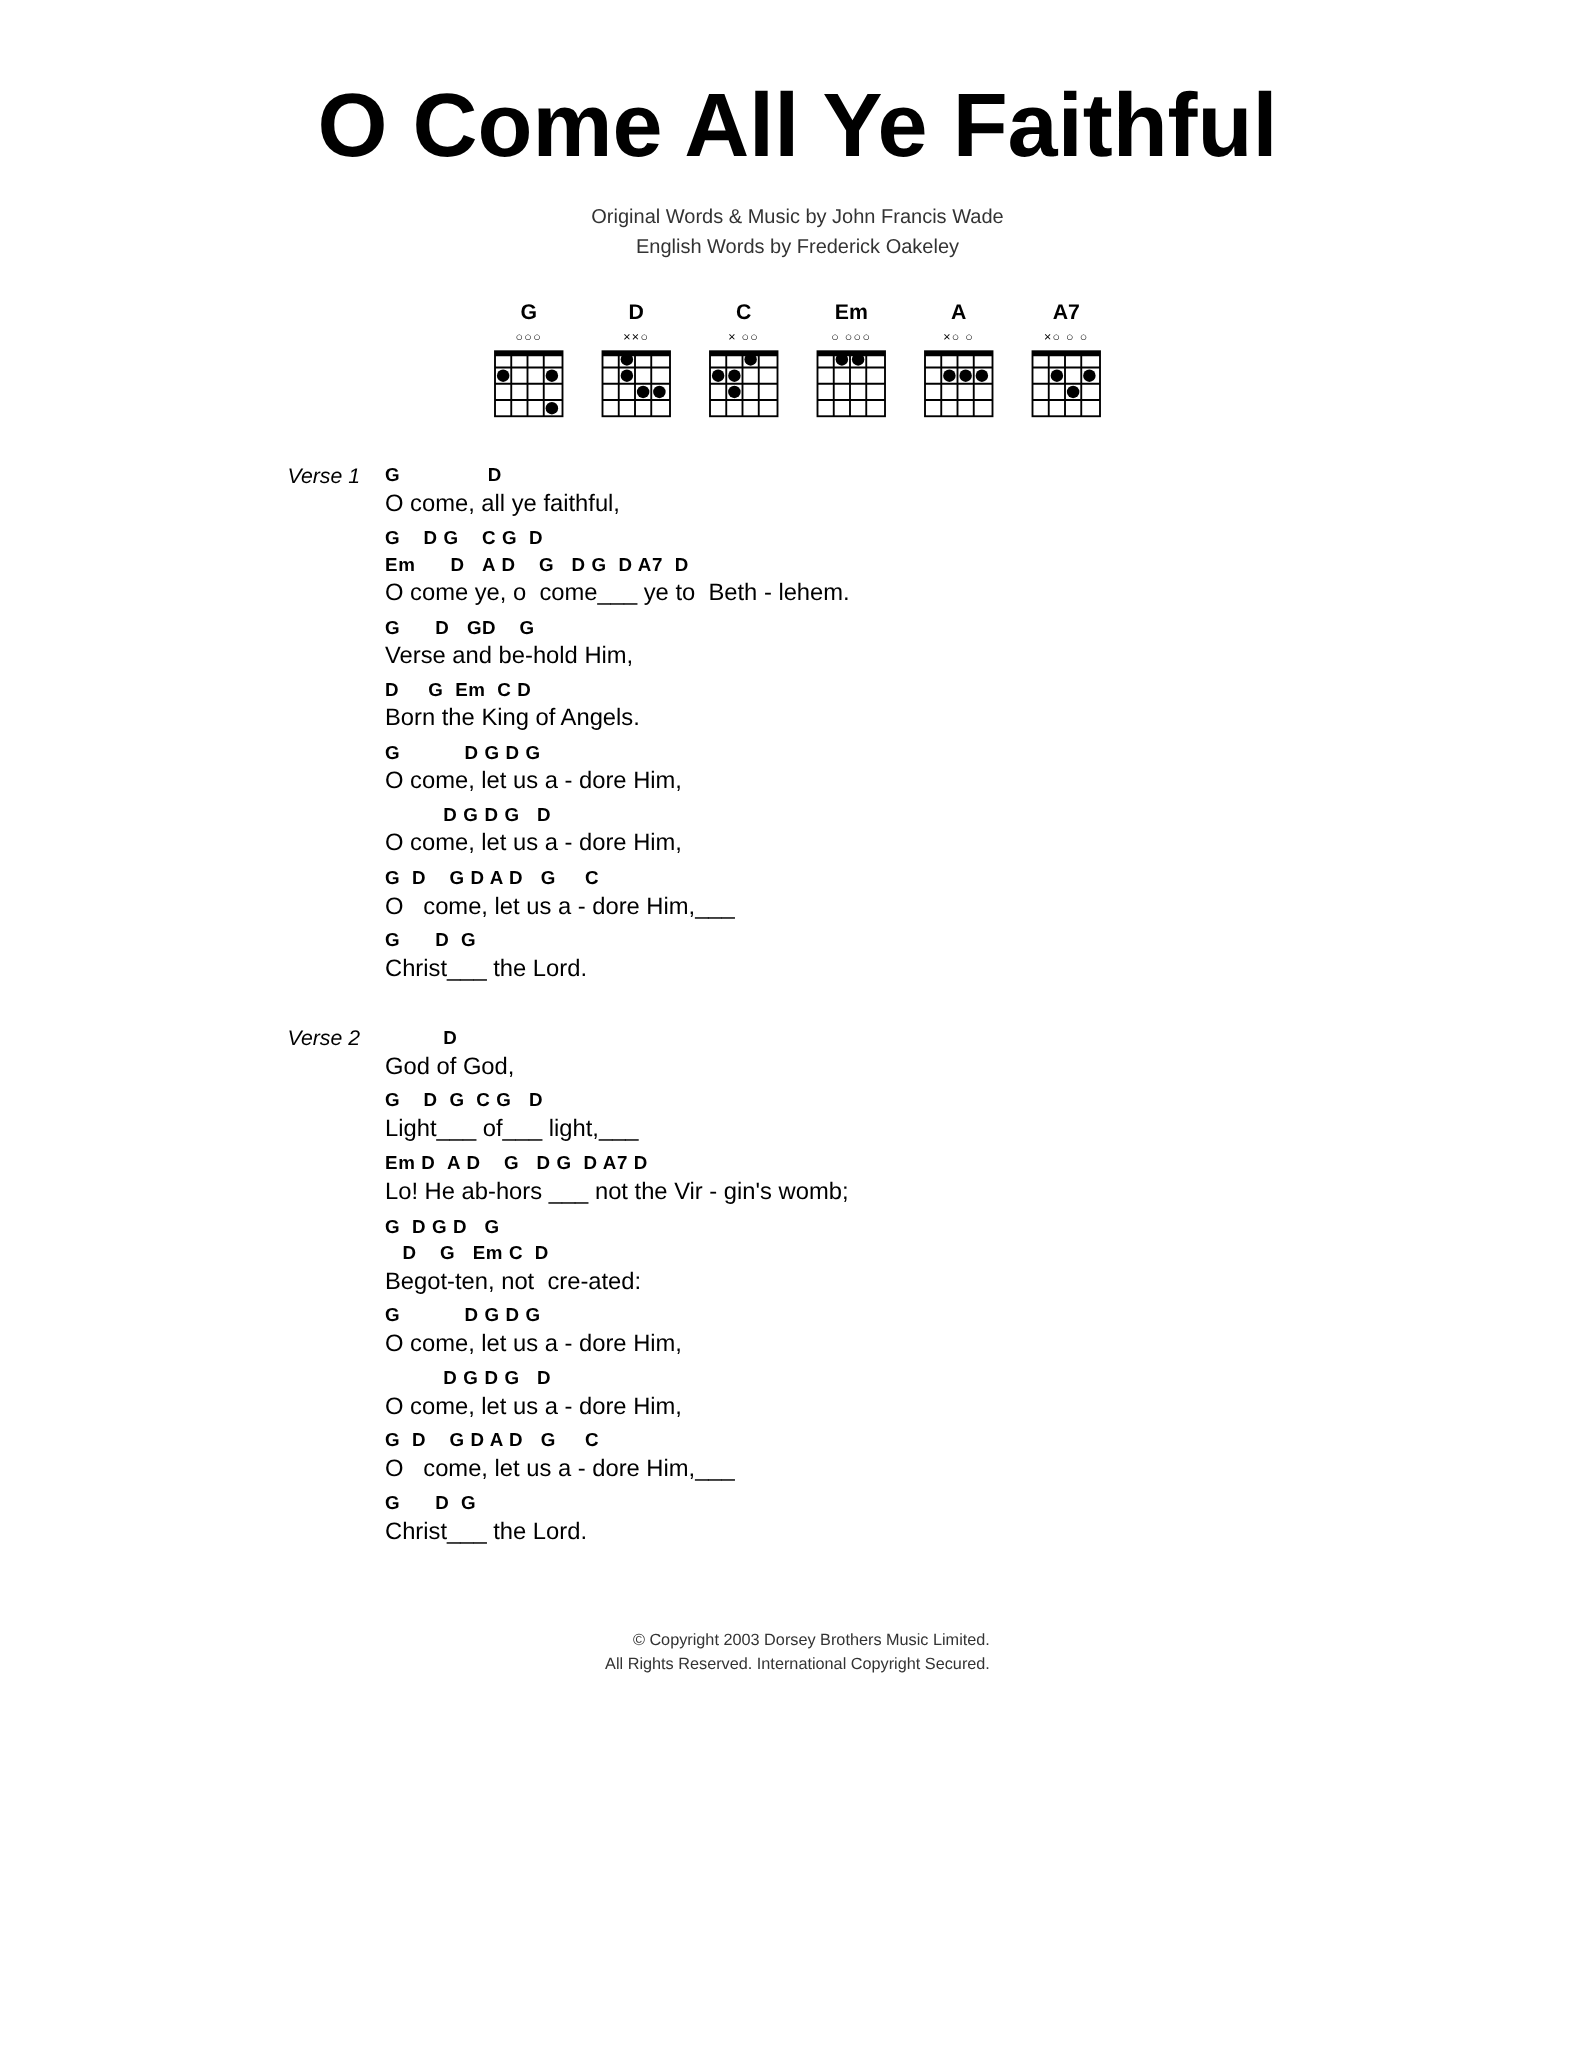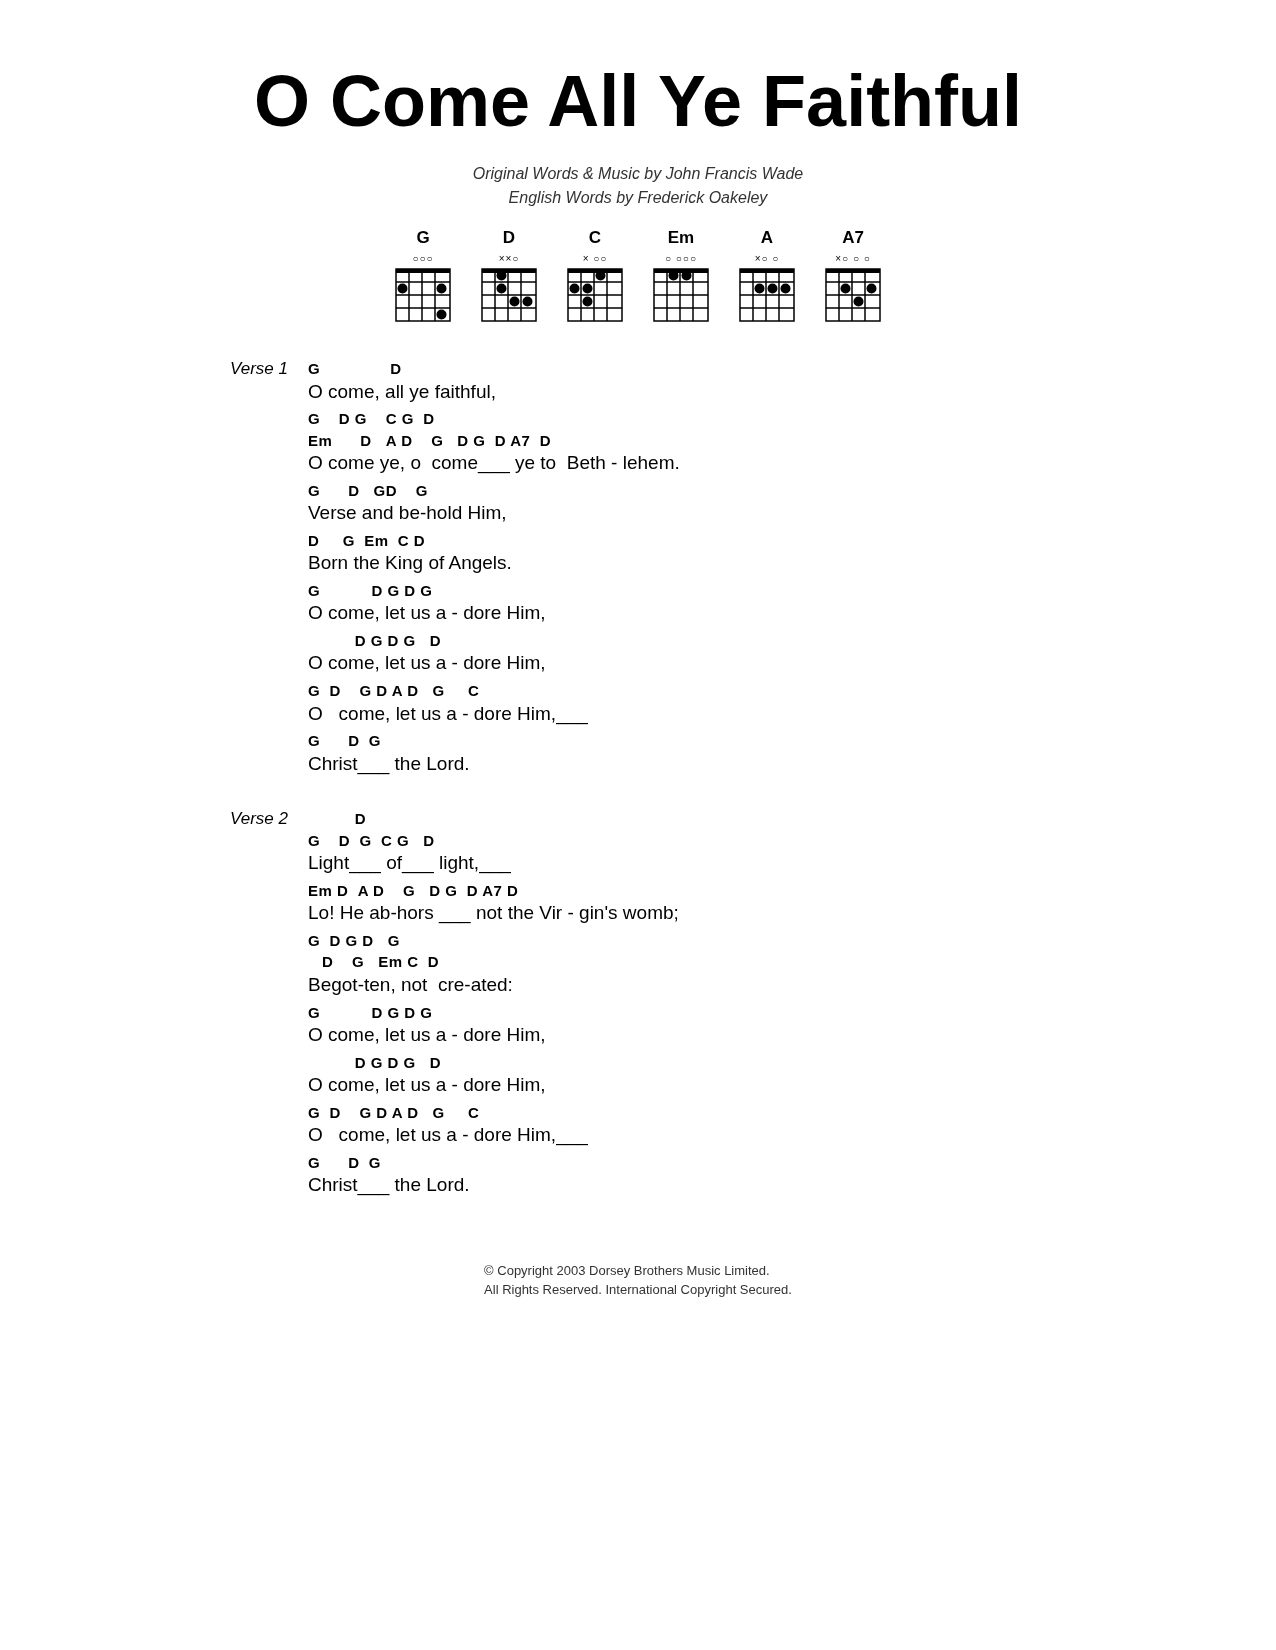--- a/index.html
+++ b/index.html
@@ -17,24 +17,23 @@
     .page-title {
       font-size: 72px;
       font-weight: bold;
       text-align: center;
       margin-bottom: 20px;
       font-family: Arial, sans-serif;
     }
     .subtitle {
       font-size: 16px;
       text-align: center;
-      margin-bottom: 18px;
+      margin-bottom: 30px;
       font-family: Arial, sans-serif;
       color: #333;
-      font-style: italic;
     }
     .subtitle div { line-height: 1.5; }
 
     
     .chord-diagrams {
       display: flex;
       flex-direction: row;
       gap: 28px;
       margin-bottom: 36px;
       align-items: flex-start;
@@ -98,21 +97,21 @@
     }
     .lyric-line {
       font-size: 19px;
       font-family: Liberation Sans, sans-serif;
       line-height: 1.4;
       margin-bottom: 4px;
     }
 
     .copyright {
       margin-top: 30px;
-      text-align: left;
+      text-align: right;
       font-size: 13px;
       font-family: Arial, sans-serif;
       color: #333;
       line-height: 1.5;
     }
   </style>
 </head>
 <body>
 
 <h1 class="page-title">O Come All Ye Faithful</h1>
@@ -289,20 +288,21 @@
 
     </div>
   </div>
 
   <div class="verse-section">
     <div class="verse-label"><em>Verse 2</em></div>
     <div class="verse-lines">
 
       <div class="line-group">
         <div class="chord-line">&nbsp;&nbsp;&nbsp;&nbsp;&nbsp;&nbsp;&nbsp;&nbsp;&nbsp;&nbsp;D</div>
+        <div class="lyric-line">God of God,</div>
       </div>
 
       <div class="line-group">
         <div class="chord-line">G&nbsp;&nbsp;&nbsp;&nbsp;D&nbsp;&nbsp;G&nbsp;&nbsp;C G&nbsp;&nbsp;&nbsp;D</div>
         <div class="lyric-line">Light___ of___ light,___</div>
       </div>
 
       <div class="line-group">
         <div class="chord-line"><strong>Em</strong> D&nbsp;&nbsp;A D&nbsp;&nbsp;&nbsp;&nbsp;G&nbsp;&nbsp;&nbsp;D G&nbsp;&nbsp;D A7 D</div>
         <div class="lyric-line">Lo! He ab-hors ___ not the Vir - gin's womb;</div>

